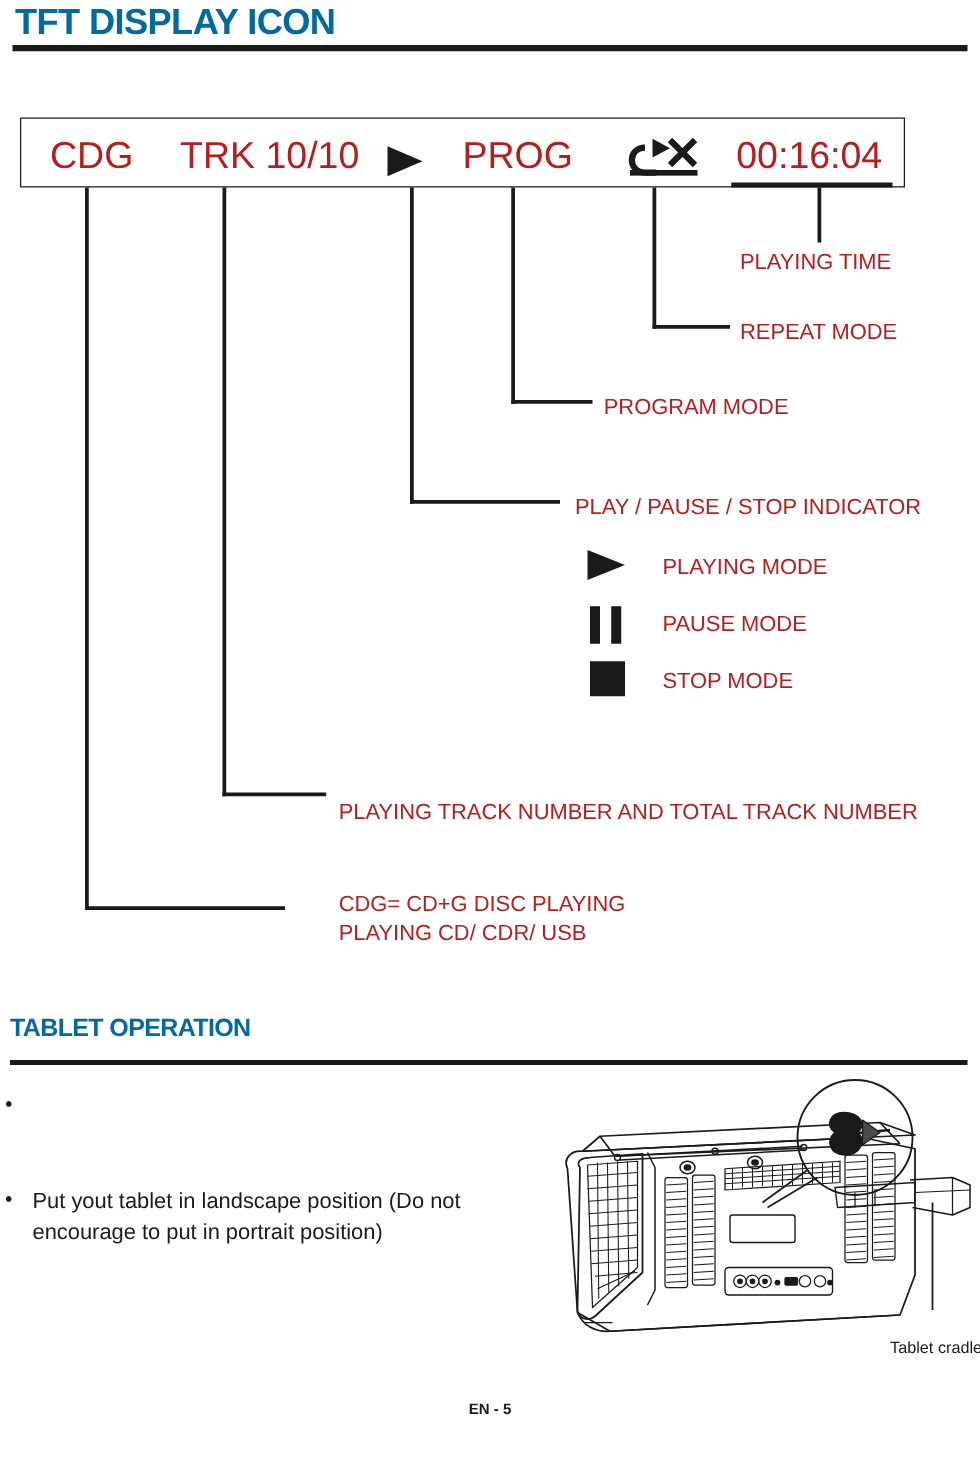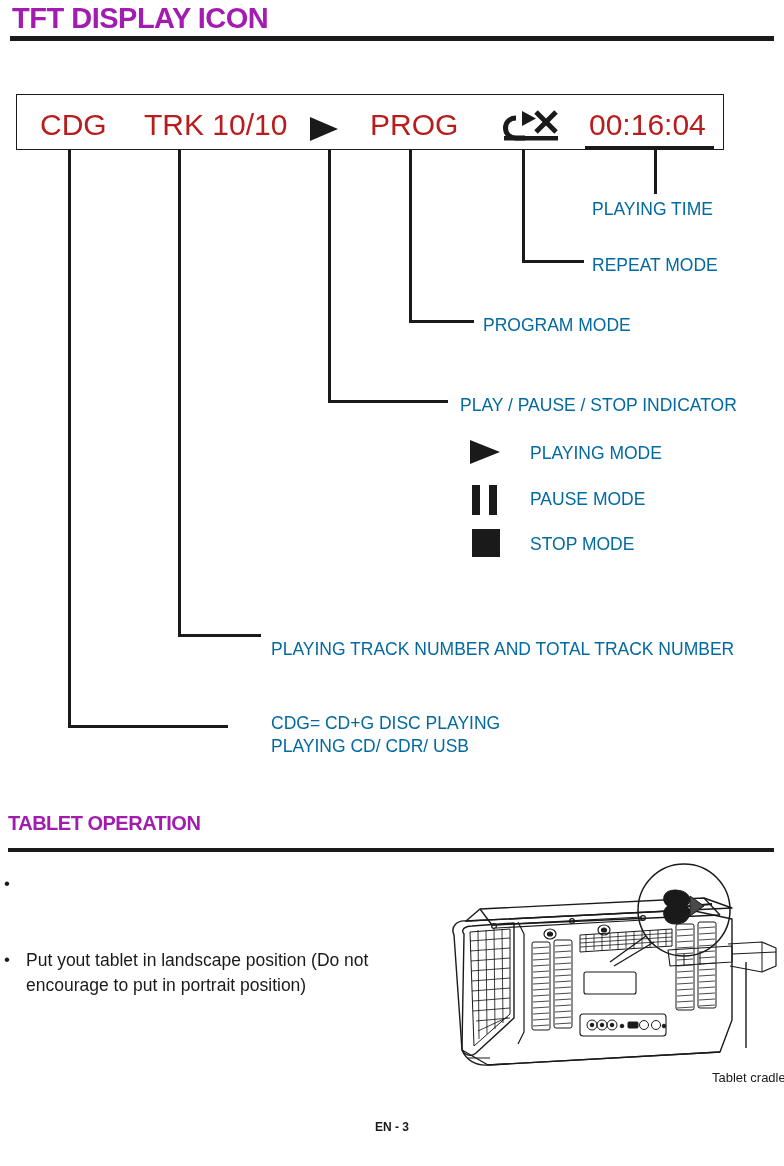--- a/index.html
+++ b/index.html
@@ -14,21 +14,21 @@
     font-family: "Liberation Sans", sans-serif;
     color: #1a1a1a;
     overflow: hidden;
   }
   .abs { position: absolute; }
 
   
   .section-title {
     font-weight: bold;
     letter-spacing: -0.5px;
-    color: #a21caf;
+    color: #0369a1;
     white-space: nowrap;
   }
   #tft-title {
     left: 12px; top: 2px;
     font-size: 29px;
   }
   #tft-rule {
     left: 10px; top: 36px;
     width: 764px; height: 5px;
     background: #1a1a1a;
@@ -78,21 +78,21 @@
   
   #disp-repeat { left: 494px; top: 108px; }
 
   
   .vline { background: #1a1a1a; width: 3px; }
   .hline { background: #1a1a1a; height: 3px; }
 
   
   .ann {
     font-size: 17.5px;
-    color: #0369a1;
+    color: #b91c1c;
     white-space: nowrap;
     line-height: 1.32;
   }
 
   
   #icon-playing {
     left: 470px; top: 440px;
     width: 0; height: 0;
     border-left: 30px solid #1a1a1a;
     border-top: 12px solid transparent;
@@ -378,13 +378,13 @@
         <path d="M243 28 C232 28, 228 38, 236 44 C228 50, 232 62, 244 62 C256 62, 262 50, 254 44 C262 38, 256 28, 243 28 Z" fill="#1a1a1a" stroke="#1a1a1a" stroke-width="1.2"></path>
         <path d="M248 45 L280 42" stroke-width="2"></path>
         <polygon points="258,34 272,44 258,54" fill="#4a4a4a" stroke="#1a1a1a" stroke-width="1"></polygon>
       </g>
     </g>
   </svg>
 </div>
 
 <div class="abs" id="cradle-label">Tablet cradle</div>
 
-<div class="abs" id="footer">EN - 3</div>
+<div class="abs" id="footer">EN - 5</div>
 
 </body></html>

